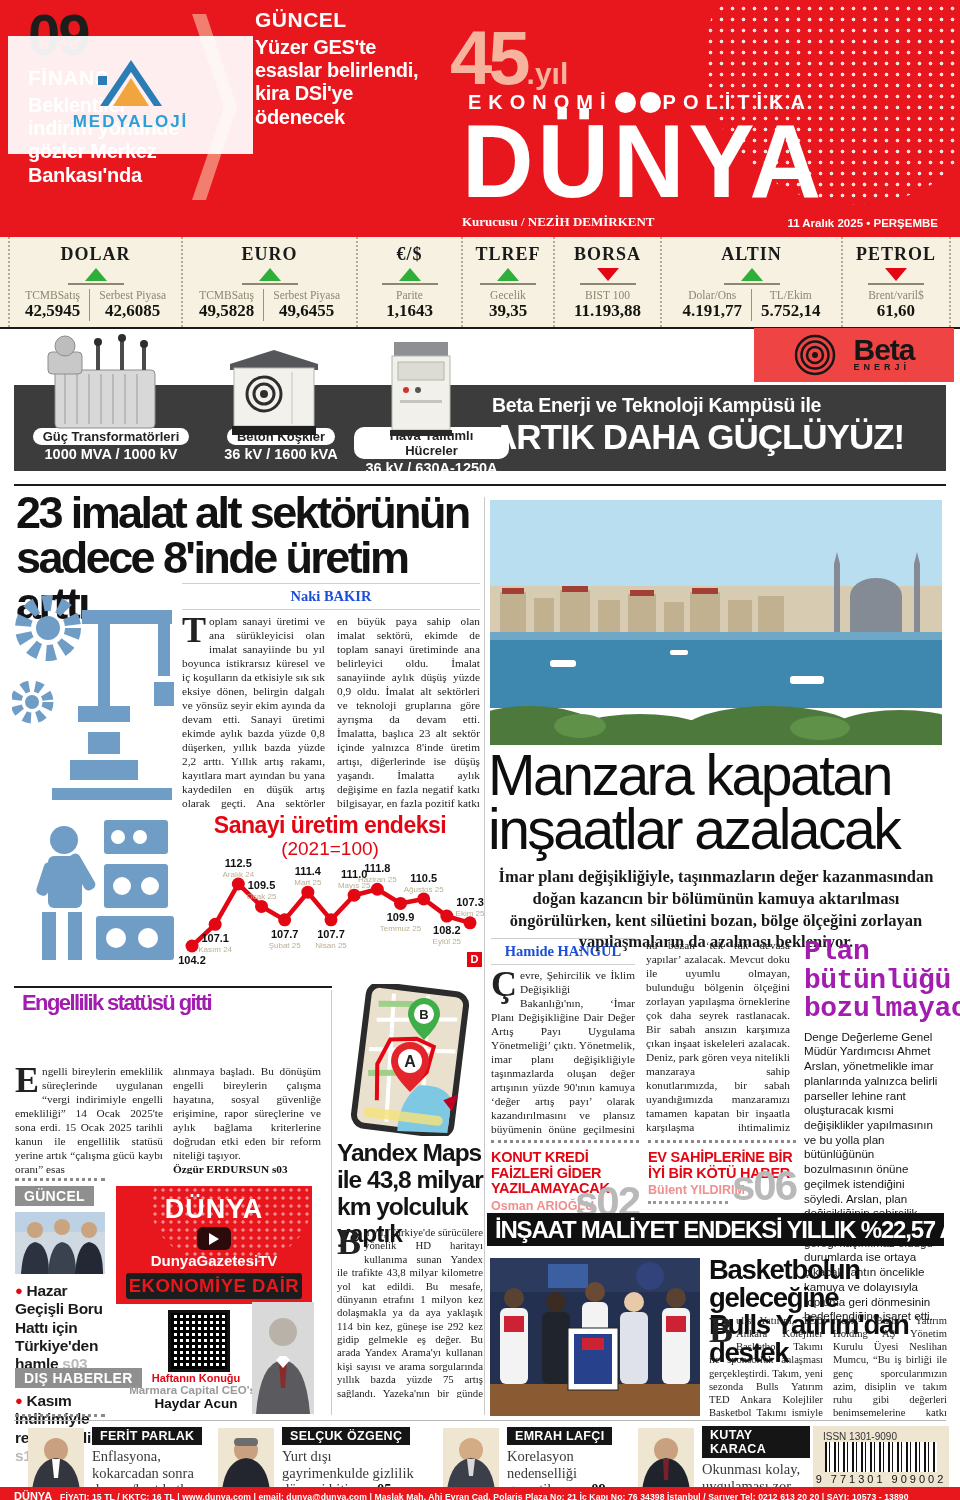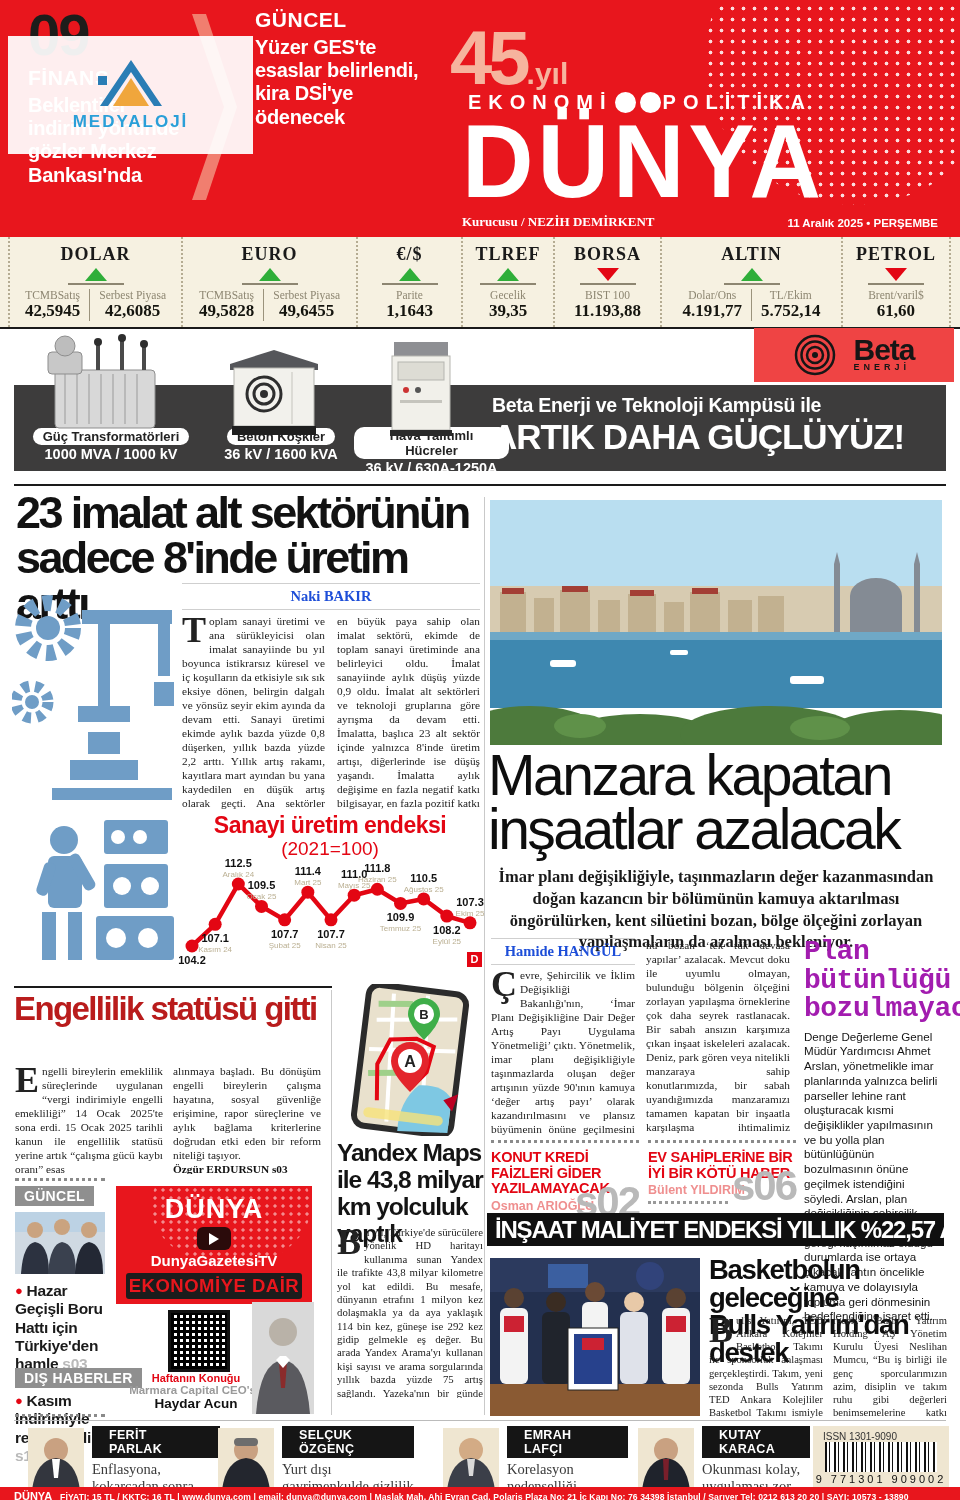--- a/index.html
+++ b/index.html
@@ -89,22 +89,22 @@
   .opref-author{color:#ef8f8f;font-weight:700;font-size:12.5px;margin-top:2px;}
   .opref-dots{border-top:3px dotted #999;width:80px;margin-top:4px;}
   .opref-page{position:absolute;right:0;bottom:-6px;font-size:42px;font-weight:800;color:#b9b9b9;letter-spacing:-2px;}
 
   .cost-bar{position:absolute;left:487px;top:1213px;width:457px;height:33px;background:#101010;color:#fff;
             display:flex;align-items:center;padding:0 8px;box-sizing:border-box;gap:6px;}
   .cost-text{font-weight:900;font-size:24px;letter-spacing:-1.2px;white-space:nowrap;}
 
   .bb-headline{position:absolute;left:709px;top:1256px;width:242px;font-size:27.5px;font-weight:900;
                letter-spacing:-1.3px;line-height:1.0;color:#0e0e0e;}
-  .eng-headline{position:absolute;left:14px;top:992px;width:320px;font-size:33px;font-weight:800;
-                letter-spacing:-1.6px;line-height:1.03;color:#b91c1c;}
+  .eng-headline{position:absolute;left:22px;top:992px;width:320px;font-size:22px;font-weight:800;
+                letter-spacing:-1.6px;line-height:1.03;color:#a21caf;}
   .yx-headline{position:absolute;left:337px;top:1140px;width:148px;font-size:24.5px;font-weight:700;
                letter-spacing:-1px;line-height:1.1;color:#141414;}
 
   .badge{display:inline-block;background:#8f8f8f;color:#fff;font-weight:800;font-size:14px;padding:2px 9px;letter-spacing:.3px;}
   .rail-item{font-weight:800;font-size:15.5px;line-height:1.18;color:#1a1a1a;letter-spacing:-.3px;}
   .bullet{color:#e30613;font-size:13px;vertical-align:1px;}
   .gray-ref{color:#b9b9b9;font-weight:700;}
   .dotted-rule{border-top:3px dotted #8a8a8a;}
 
   
@@ -124,21 +124,21 @@
       repeating-linear-gradient(90deg,#000 0 3px,#fff 3px 6px);}
   .guest{position:absolute;left:118px;top:1372px;width:156px;text-align:center;}
   .guest-label{color:#e30613;font-weight:800;font-size:11px;}
   .guest-title{color:#9a9a9a;font-size:11.5px;font-weight:600;}
   .guest-name{color:#111;font-weight:800;font-size:13.5px;}
 
   
   .colm{position:absolute;top:1426px;height:64px;}
   .colm-photo{position:absolute;left:0;bottom:0;width:56px;height:62px;background:#efe6d1;overflow:hidden;}
   .colm-body{position:absolute;left:64px;top:0;}
-  .colm-badge{display:inline-block;background:#151515;color:#fff;font-weight:800;font-size:12.5px;padding:2px 17px;letter-spacing:.3px;}
+  .colm-badge{display:inline-block;background:#151515;color:#fff;font-weight:800;font-size:12.5px;padding:2px 8px;letter-spacing:.3px;}
   .colm-text{font-family:"Liberation Serif",serif;font-size:14.5px;line-height:1.14;color:#3a3a3a;margin-top:3px;}
   .issn-box{position:absolute;left:813px;top:1426px;width:136px;height:64px;background:#efe6d1;
             display:flex;flex-direction:column;align-items:center;justify-content:center;}
   .issn-label{font-size:10px;color:#333;align-self:flex-start;margin-left:10px;}
   .barcode{width:112px;height:30px;background:repeating-linear-gradient(90deg,#111 0 2px,#fff 2px 4px,#111 4px 5px,#fff 5px 9px);}
   .barcode-num{font-size:11px;color:#111;letter-spacing:3px;margin-top:1px;}
 
   .footer{position:absolute;left:0;top:1487px;width:960px;height:30px;background:#e8161d;color:#fff;
           display:flex;align-items:flex-start;gap:8px;padding:3px 14px 0;box-sizing:border-box;}
   .footer-brand{font-weight:900;font-size:11px;}

